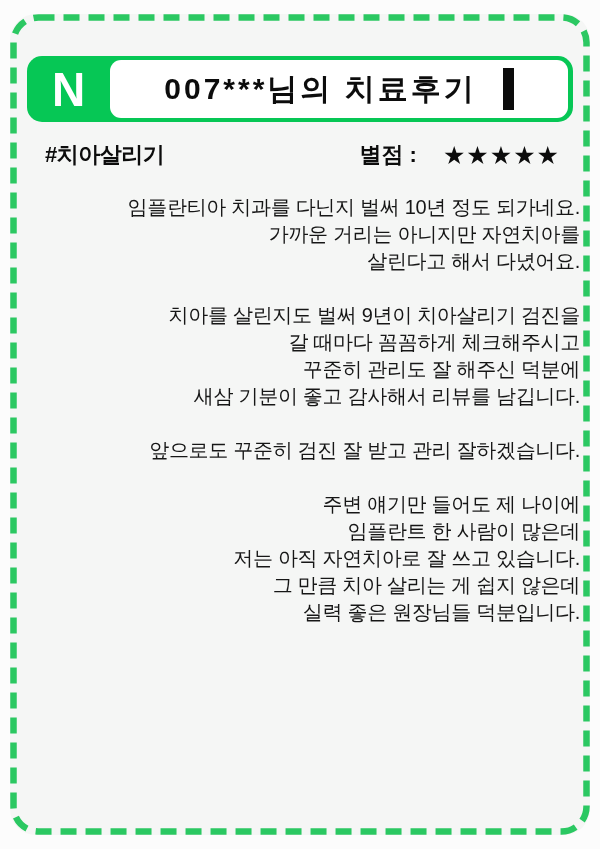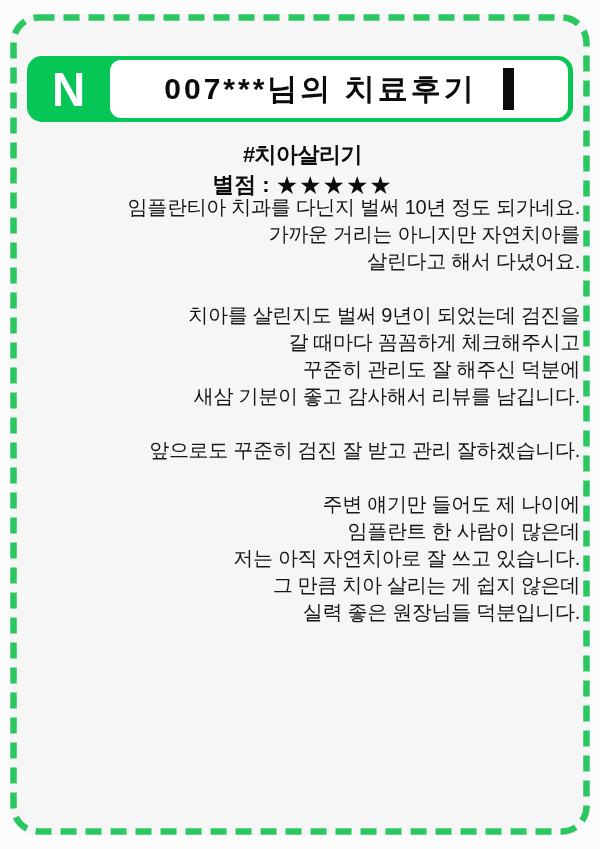--- a/index.html
+++ b/index.html
@@ -70,24 +70,24 @@
   .cursor-bar {
     display: inline-block;
     width: 11px; height: 42px;
     background: #0b0b0b;
     margin-left: 26px;
   }
 
   
   .meta-row {
     position: absolute; left: 45px; right: 40px; top: 140px;
-    display: flex; justify-content: space-between; align-items: center; flex-direction: column;
+    display: flex; justify-content: space-between; align-items: center;
   }
   .hashtag { font-size: 22px; font-weight: 700; color: #0c0c0c; letter-spacing: -0.5px; }
-  .rating { display: flex; align-items: center; gap: 6px; }
+  .rating { display: flex; align-items: center; gap: 26px; }
   .rating-label { font-size: 22px; font-weight: 700; color: #0c0c0c; }
   .stars { font-size: 25px; color: #0c0c0c; letter-spacing: 1px; line-height: 1; }
 
   
   .review-body {
     position: absolute; left: 20px; right: 20px; top: 194px;
     text-align: right;
   }
   .review-body p {
     margin: 0 0 27px 0;
@@ -125,21 +125,21 @@
     <span class="rating">
       <span class="rating-label">별점 :</span>
       <span class="stars">★★★★★</span>
     </span>
   </div>
 
   <div class="review-body">
     <p>임플란티아 치과를 다닌지 벌써 10년 정도 되가네요.
 가까운 거리는 아니지만 자연치아를
 살린다고 해서 다녔어요.</p>
-    <p>치아를 살린지도 벌써 9년이 되었는데 검진을
+    <p>치아를 살린지도 벌써 9년이 치아살리기 검진을
 갈 때마다 꼼꼼하게 체크해주시고
 꾸준히 관리도 잘 해주신 덕분에
 새삼 기분이 좋고 감사해서 리뷰를 남깁니다.</p>
     <p>앞으로도 꾸준히 검진 잘 받고 관리 잘하겠습니다.</p>
     <p>주변 얘기만 들어도 제 나이에
 임플란트 한 사람이 많은데
 저는 아직 자연치아로 잘 쓰고 있습니다.
 그 만큼 치아 살리는 게 쉽지 않은데
 실력 좋은 원장님들 덕분입니다.</p>
   </div>

